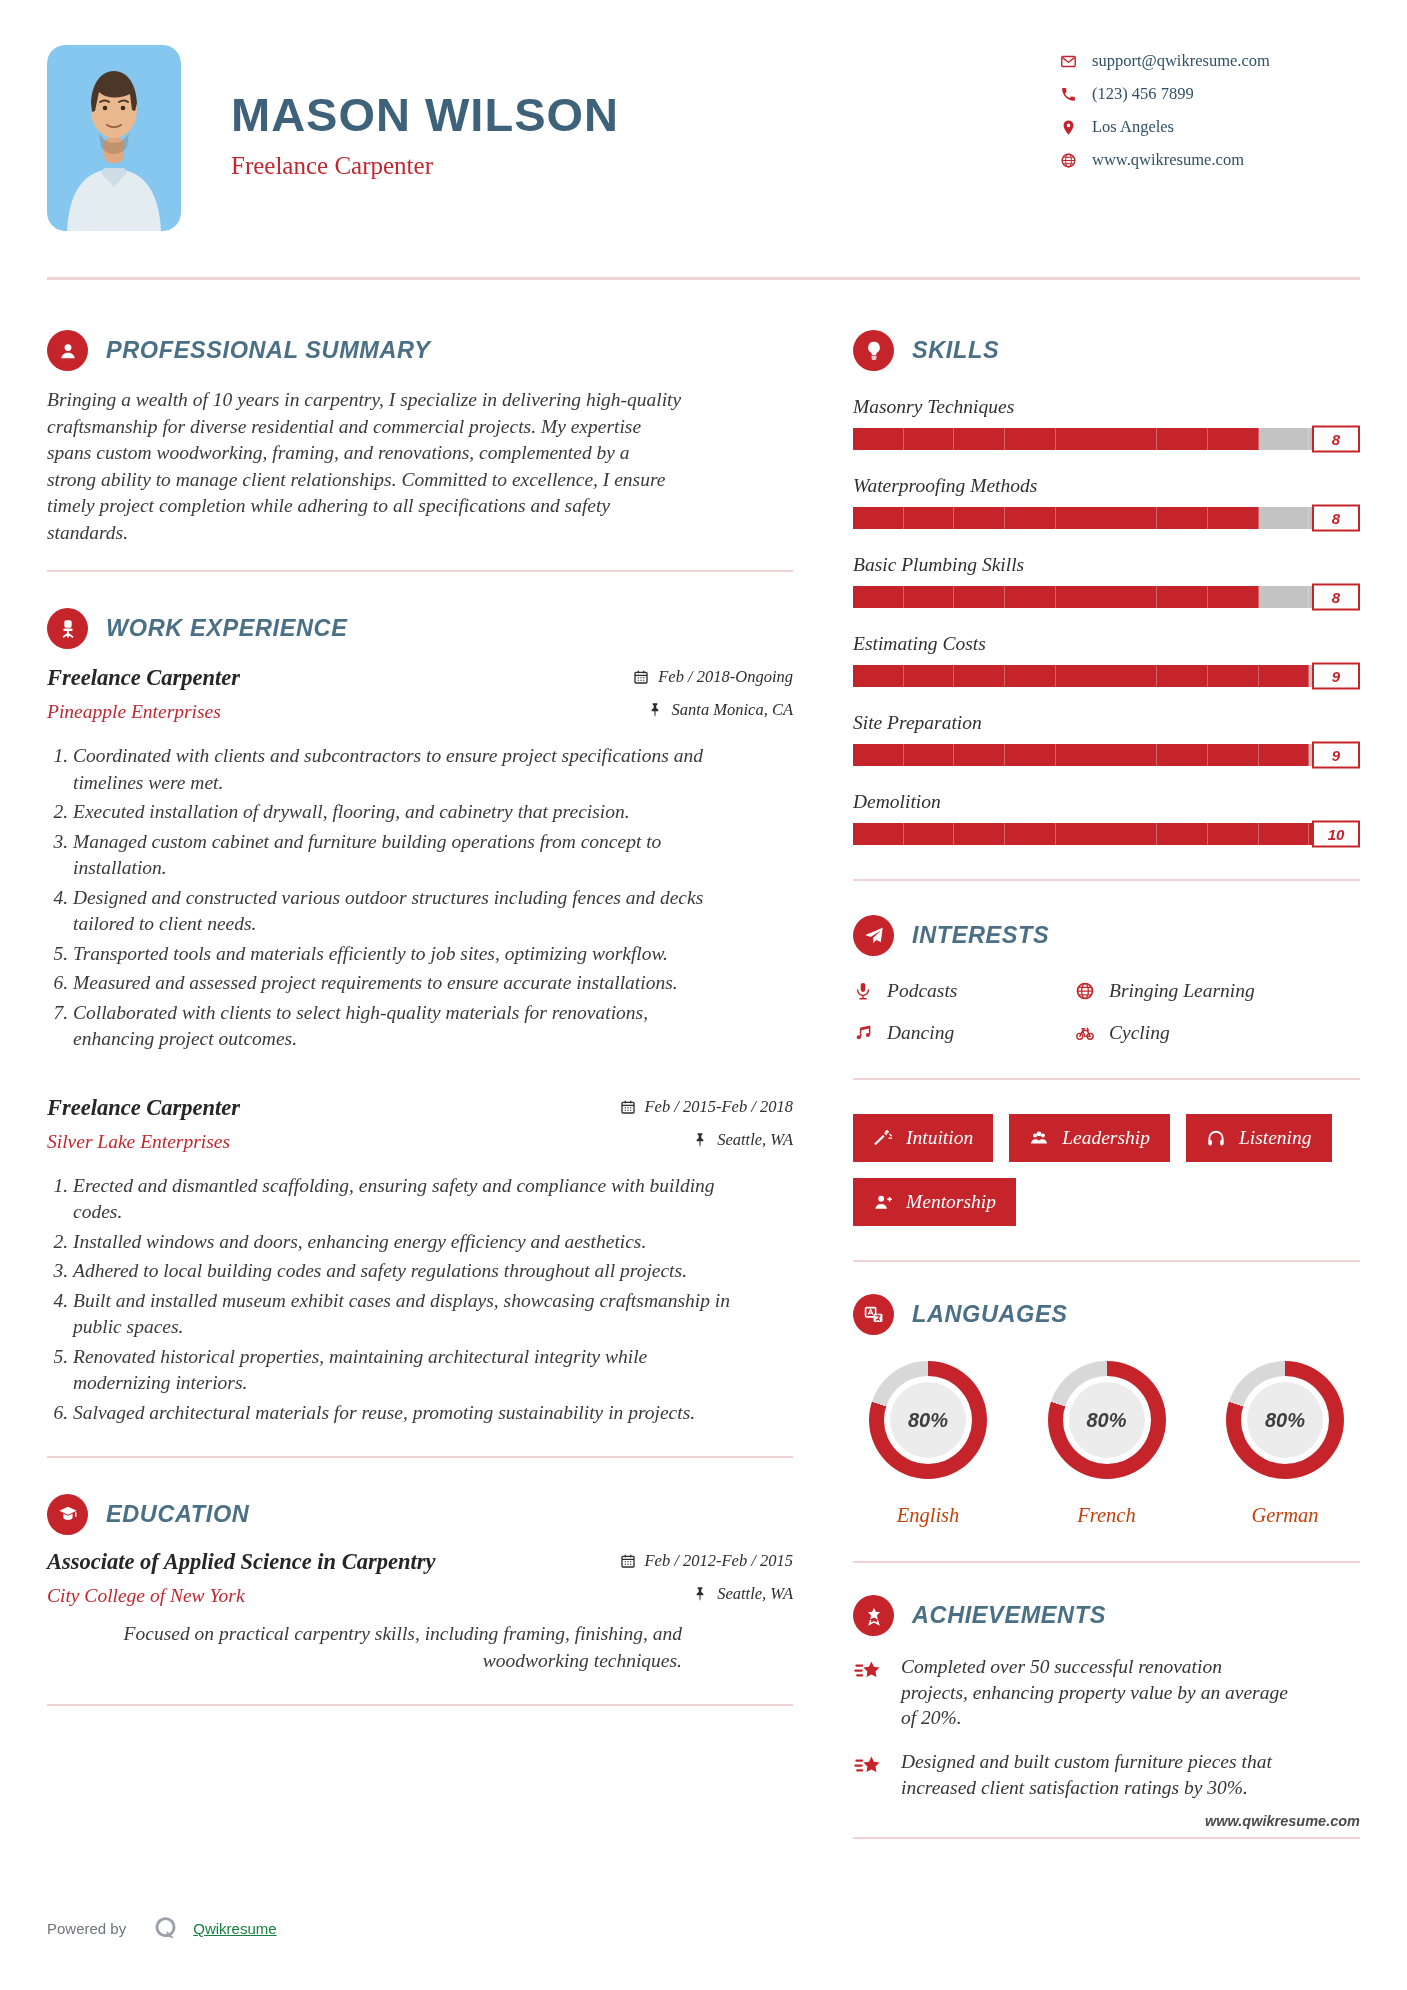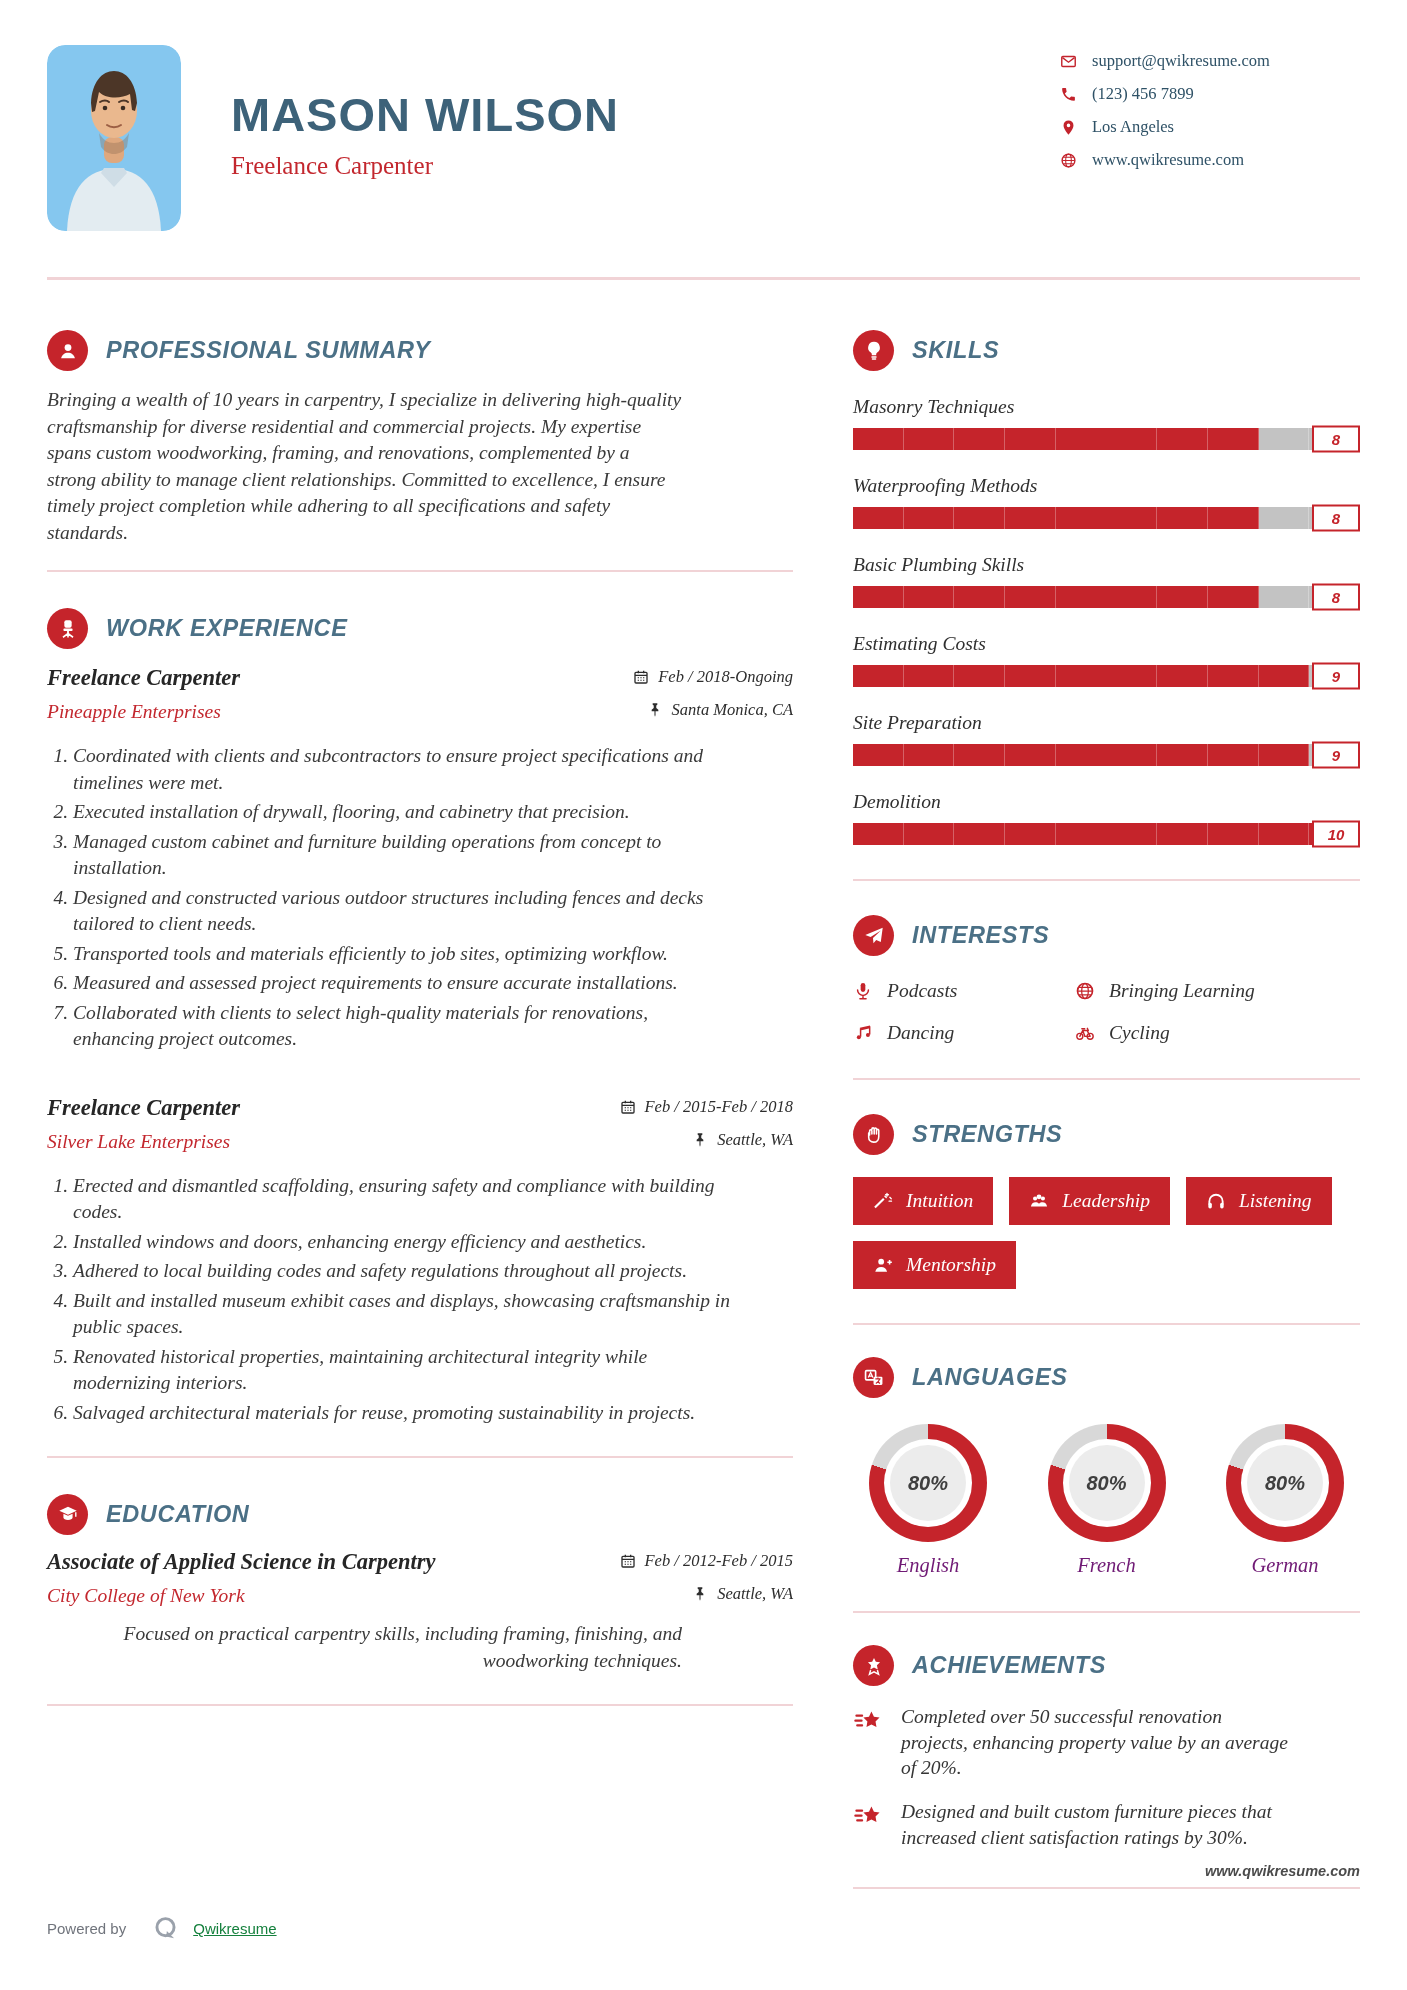--- a/index.html
+++ b/index.html
@@ -83,21 +83,21 @@
     padding:13px 20px; font-size:19.5px; }
   .chip-icon { width:20px; height:20px; color:#fff; flex:none; }
   .sec-langs { margin-top:32px; }
   .langs { margin-top:26px; display:flex; justify-content:space-between; }
   .lang { width:150px; text-align:center; }
   .donut { position:relative; width:118px; height:118px; margin:0 auto; border-radius:50%; }
   .donut::before { content:""; position:absolute; inset:15px; background:#fff; border-radius:50%; }
   .donut-core { position:absolute; inset:21px; background:#ececec; border-radius:50%;
     display:flex; align-items:center; justify-content:center; z-index:1;
     font-family:"Liberation Sans", sans-serif; font-weight:700; font-size:20px; color:#3f3f3f; }
-  .lang-label { margin-top:12px; font-size:20.5px; color:#701a75;text-align:center; }
+  .lang-label { margin-top:25px; font-size:20.5px; color:#c2410c;text-align:center; }
   .sec-achv { margin-top:32px; }
   .ach { display:flex; gap:16px; margin-top:18px; }
   .ach-icon { width:32px; height:32px; color:#c5242b; flex:none; margin-top:2px; }
   .ach-text { max-width:392px; font-size:19.5px; line-height:1.32; color:#353535; }
   .site-right { margin-top:12px; text-align:right; font-family:"Liberation Sans", sans-serif;
     font-weight:700; font-size:14.5px; color:#4b4b4b; }
   .div-bottom { margin-top:8px; }
 
   
   .footer { position:absolute; left:47px; bottom:48px; display:flex; align-items:center;
@@ -453,28 +453,20 @@
                 </svg>
               </span>
     <span class="i-label">Cycling</span>
   </div>
 </div>
       </section>
 
       <div class="divider inner right-div"></div>
 
       <section class="sec-strengths">
-        <div class="sec-head">
-          <span class="sec-ico icon">
-              <svg viewBox="0 0 24 24" aria-hidden="true">
-                <path d="M7.2 12V7.6a1.25 1.25 0 0 1 2.5 0V11m0-4.6V5.5a1.25 1.25 0 0 1 2.5 0V11m0-5.4a1.25 1.25 0 0 1 2.5 0V11m0-3.9a1.25 1.25 0 0 1 2.5 0v6.4c0 3.8-2.1 6.3-5.6 6.3-3.2 0-5.4-2.2-5.4-5.4V9.8" fill="none" stroke="currentColor" stroke-width="1.7" stroke-linecap="round"></path>
-              </svg>
-            </span>
-          <span class="sec-title">STRENGTHS</span>
-        </div>
         <div class="chips" id="strength-chips">
   <div class="chip">
     <span class="chip-icon icon">
                 <svg viewBox="0 0 24 24" aria-hidden="true">
                   <path d="M3.2 20.8 13.9 10.1l-1.8-1.8L1.4 19z"></path>
                   <path d="M16.8 2.8v3.4M15.1 4.5h3.4M20.2 7.6l1.7 1.7M19.3 12.2h2.9M14.3 6.3l1.6 1.6" fill="none" stroke="currentColor" stroke-width="1.6" stroke-linecap="round"></path>
                 </svg>
               </span>
     <span class="chip-label">Intuition</span>
   </div>

